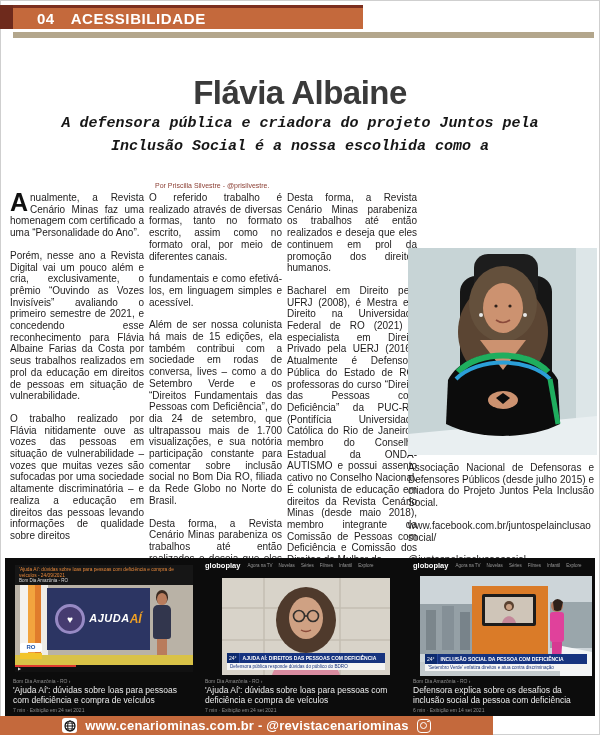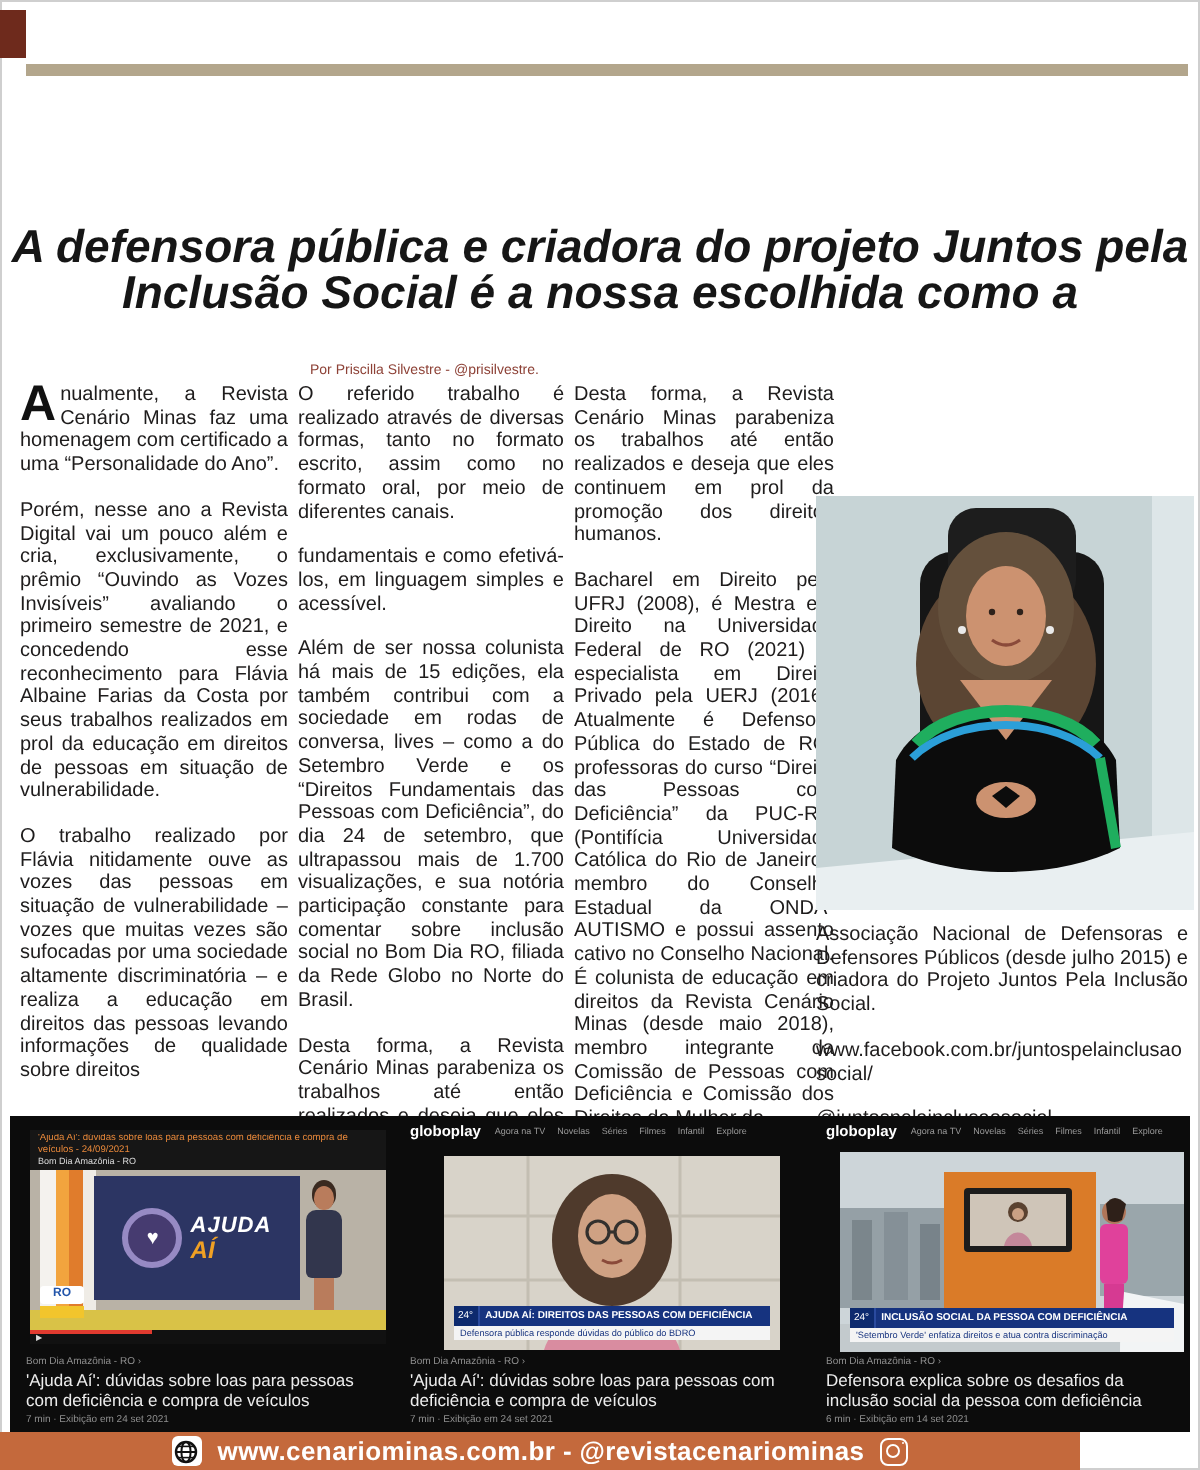--- a/index.html
+++ b/index.html
@@ -8,22 +8,22 @@
   
   .corner-block{position:absolute;left:0;top:5px;width:13px;height:24px;background:#6e2a1c;}
   .section-bar{position:absolute;left:13px;top:5px;width:350px;height:21px;background:#c4693c;
         border-top:3px solid #7c2f1f;display:flex;align-items:center;}
   .pagenum{color:#fff;font-weight:bold;font-size:15px;margin-left:24px;letter-spacing:.5px;}
   .sectitle{color:#fff;font-weight:bold;font-size:15px;margin-left:16px;letter-spacing:.6px;}
   .tan-rule{position:absolute;left:13px;top:32px;width:581px;height:6px;background:#b3a68c;}
   .headline{position:absolute;top:40px;left:0;width:600px;margin:0;text-align:center;
         font-size:33px;line-height:35px;font-weight:bold;color:#3a3a3a;letter-spacing:-.5px;}
   .subheadline{position:absolute;top:112px;left:0;width:600px;margin:0;text-align:center;
-        font-family:Liberation Sans, sans-serif;font-style:italic;font-weight:bold;
-        font-size:23px;line-height:23px;color:#161616;}
+        font-family:Liberation Mono, monospace;font-style:italic;font-weight:bold;
+        font-size:15px;line-height:23px;color:#161616;}
   .byline{position:absolute;top:182px;left:155px;font-size:7px;color:#8d4136;}
   
   .col{position:absolute;top:192px;font-size:10px;line-height:11.7px;color:#1e1c1c;
         text-align:justify;}
   .col p{margin:0 0 11px 0;}
   .col b{font-weight:normal;}
   .col1{left:10px;width:134px;}
   .col2{left:149px;width:133px;}
   .col3{left:287px;width:130px;}
   .col4{left:408px;width:186px;top:462px;word-wrap:break-word;}
@@ -47,21 +47,21 @@
   .v1-title{position:absolute;top:2px;left:4px;right:4px;font-size:4.8px;line-height:5.6px;
         color:#e8883a;height:11px;overflow:hidden;}
   .v1-channel{position:absolute;top:13px;left:4px;font-size:4.5px;color:#ddd;}
   .v1-scene{position:absolute;top:20px;left:0;right:0;bottom:7px;background:#b9b2a6;}
   .v1-stripes{position:absolute;left:5px;top:0;bottom:10px;width:28px;
         background:linear-gradient(90deg,#f4f2ee 0 28%,#f2a43e 28% 52%,#e07c2c 52% 76%,#efece6 76%);}
   .v1-screen{position:absolute;left:32px;top:3px;width:103px;height:62px;background:#2c3563;
         display:flex;align-items:center;justify-content:center;gap:4px;}
   .logo-circle{width:24px;height:24px;border-radius:50%;background:#463b70;border:3px solid #978ac4;
         color:#fff;font-size:10px;display:flex;align-items:center;justify-content:center;}
-  .logo-text{display:flex;flex-direction:column;line-height:1;}
+  .logo-text{display:flex;line-height:1;}
   .logo-text .l1{color:#fff;font-weight:bold;font-style:italic;font-size:11px;letter-spacing:.5px;}
   .logo-text .l2{color:#f0a024;font-weight:bold;font-style:italic;font-size:12px;text-align:left;}
   .v1-presenter{position:absolute;right:18px;top:8px;width:26px;height:70px;}
   .v1-presenter .head{position:absolute;left:8px;top:0;width:10px;height:12px;border-radius:50% 50% 45% 45%;
         background:#b97c5c;box-shadow:0 -2px 0 1px #3a2a20;}
   .v1-presenter .body{position:absolute;left:4px;top:12px;width:18px;height:34px;border-radius:5px 5px 3px 3px;
         background:#32364d;}
   .v1-presenter .legs{position:absolute;left:8px;top:46px;width:10px;height:22px;background:#b97c5c;}
   .v1-floor{position:absolute;left:0;right:0;bottom:0;height:10px;background:#d9c247;}
   .v1-station{position:absolute;left:5px;bottom:13px;width:22px;height:9px;background:#fff;border-radius:2px;
@@ -80,39 +80,44 @@
   .vid3{position:absolute;left:15px;top:18px;width:172px;height:100px;background:#cfd6da;overflow:hidden;}
   .lower3{position:absolute;left:5px;right:5px;bottom:5px;}
   .l3-row1{display:flex;align-items:stretch;height:10px;}
   .l3-temp{background:#0d2a6e;color:#fff;font-size:5px;display:flex;align-items:center;
         padding:0 2px;border-right:1px solid #2a4a9e;}
   .l3-title{background:#16337f;color:#fff;font-size:5px;font-weight:bold;flex:1;
         display:flex;align-items:center;padding:0 3px;white-space:nowrap;overflow:hidden;}
   .l3-row2{background:#f4f4f4;color:#16337f;font-size:4.6px;height:7px;line-height:7px;
         padding:0 3px;white-space:nowrap;overflow:hidden;}
   
-  .footer{position:absolute;left:0;top:716px;width:540px;height:19px;background:#c4693c;
+  .footer{position:absolute;left:0;top:716px;width:493px;height:19px;background:#c4693c;
         display:flex;align-items:center;justify-content:center;gap:8px;}
   .globe-box{width:15px;height:15px;background:#fff;border-radius:3px;display:flex;
         align-items:center;justify-content:center;}
   .footer-text{color:#fff;font-weight:bold;font-size:13px;letter-spacing:.2px;}
   .insta{width:12px;height:12px;border:1.6px solid #fff;border-radius:4px;position:relative;}
   .insta .lens{position:absolute;left:2.2px;top:2.2px;width:5px;height:5px;border:1.4px solid #fff;border-radius:50%;}
   .insta .dot{position:absolute;right:1px;top:1px;width:1.6px;height:1.6px;background:#fff;border-radius:50%;}
 </style>
 </head>
 <body>
 
 <div class="page">
 
   <div class="corner-block"></div>
+  <header class="section-bar">
+    <span class="pagenum">04</span>
+    <span class="sectitle">ACESSIBILIDADE</span>
+  </header>
   <div class="tan-rule"></div>
 
   <h1 class="headline">
     <br>
+    <span>Flávia Albaine</span>
   </h1>
   <h2 class="subheadline">
     <span>A defensora pública e criadora do projeto Juntos pela</span><br>
     <span>Inclusão Social é a nossa escolhida como a</span><br>
   </h2>
   <div class="byline">Por Priscilla Silvestre - @prisilvestre.</div>
 
   <div class="col col1">
       <p><span class="dropcap">A</span><span>nualmente, a </span><b>Revista Cenário Minas</b><span> faz uma homenagem com certificado a uma “Personalidade do Ano”.</span></p>
       <p><span>Porém, nesse ano a Revista Digital vai um pouco além e cria, exclusivamente, o prêmio </span><b>“Ouvindo as Vozes Invisíveis”</b><span> avaliando o primeiro semestre de 2021, e concedendo esse reconhecimento para Flávia Albaine Farias da Costa por seus trabalhos realizados em prol da educação em direitos de pessoas em situação de vulnerabilidade.</span></p>

